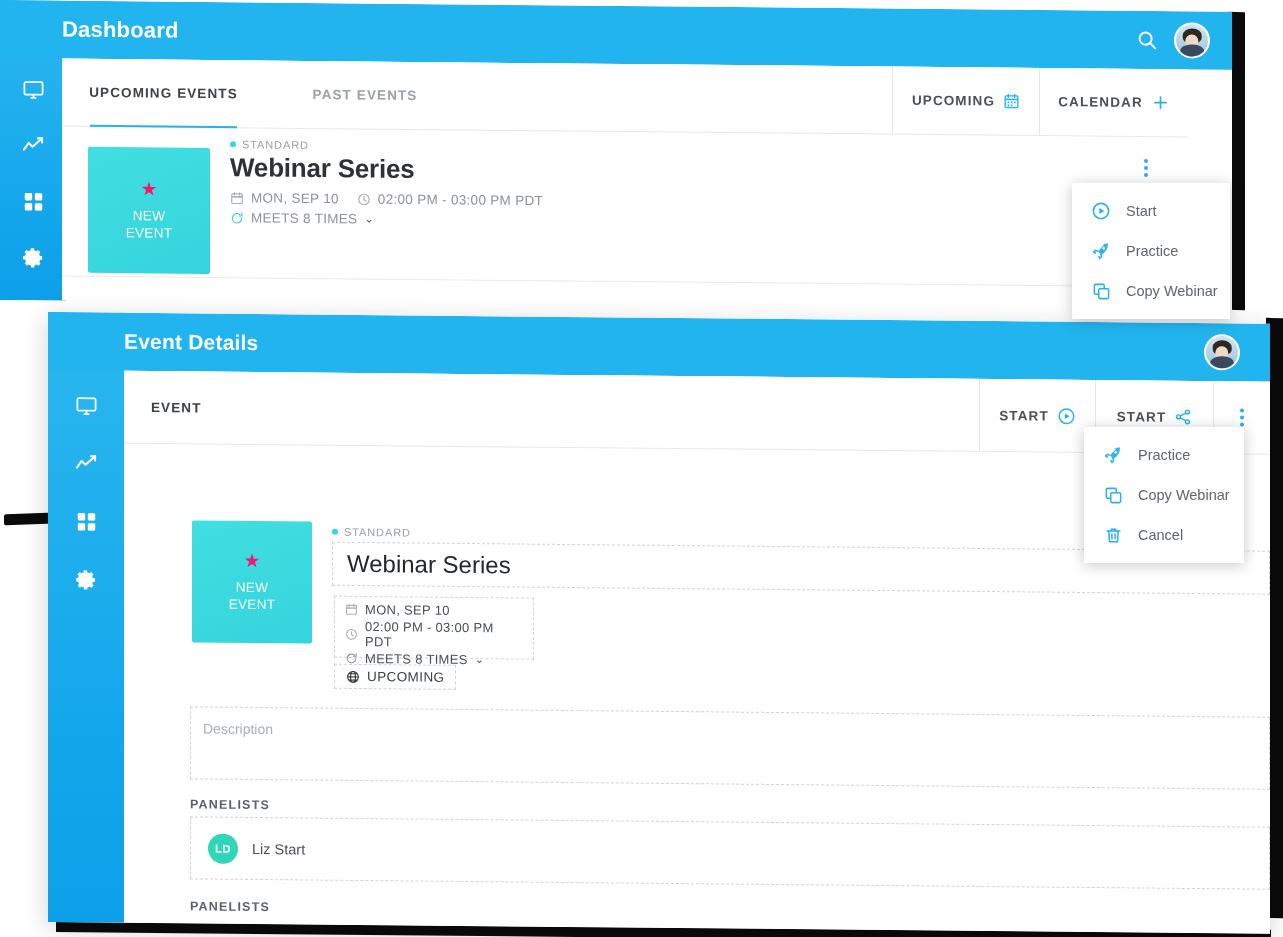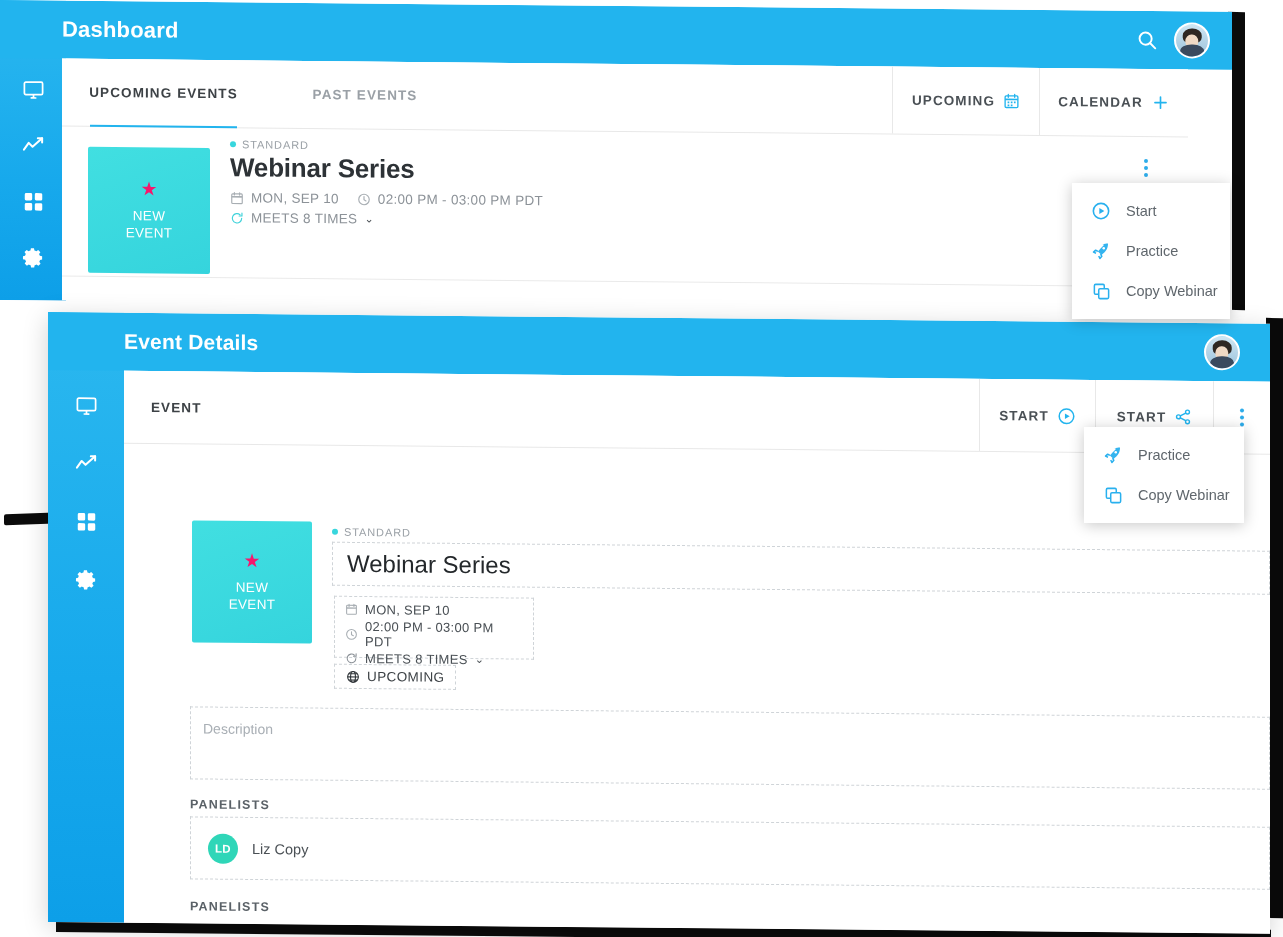--- a/index.html
+++ b/index.html
@@ -463,21 +463,21 @@
           <span>UPCOMING</span>
         </div>
 
         <div class="dashbox" style="position:absolute; left:66px; top:262px; width:1080px; height:73px; padding:12px 0 0 12px;">
           <span class="ph">Description</span>
         </div>
 
         <div class="section-label" style="position:absolute; left:66px; top:353px;">PANELISTS</div>
         <div class="dashbox" style="position:absolute; left:66px; top:372px; width:1080px; height:63px; display:flex; align-items:center; padding-left:17px; gap:14px;">
           <div class="org-avatar">LD</div>
-          <span class="org-name">Liz Copy</span>
+          <span class="org-name">Liz Start</span>
         </div>
 
         <div class="section-label" style="position:absolute; left:66px; top:455px;">PANELISTS</div>
         <div class="add-link" style="position:absolute; left:66px; top:482px;">
           <span class="plus">+</span>
           <span>Panelists</span>
         </div>
 
       </div>
     </div>
@@ -496,15 +496,26 @@
     </div>
     <div class="menu-item">
       <span class="mi-ic">
         <svg width="19" height="19" viewBox="0 0 24 24" fill="none" stroke="currentColor" stroke-width="1.9">
           <rect x="3" y="3" width="12.5" height="12.5" rx="1.6"></rect>
           <rect x="8.5" y="8.5" width="12.5" height="12.5" rx="1.6" fill="#fff"></rect>
         </svg>
       </span>
       <span>Copy Webinar</span>
     </div>
+    <div class="menu-item">
+      <span class="mi-ic">
+        <svg width="19" height="19" viewBox="0 0 24 24" fill="none" stroke="currentColor" stroke-width="1.9" stroke-linecap="round">
+          <path d="M4 6.4h16"></path>
+            <path d="M9.3 6.4V4.2h5.4v2.2"></path>
+          <path d="M6 6.4l1 13.4h10l1-13.4"></path>
+            <path d="M10 10v6M14 10v6"></path>
+        </svg>
+      </span>
+      <span>Cancel</span>
+    </div>
   </div>
 
 </div>
 
 </body></html>

